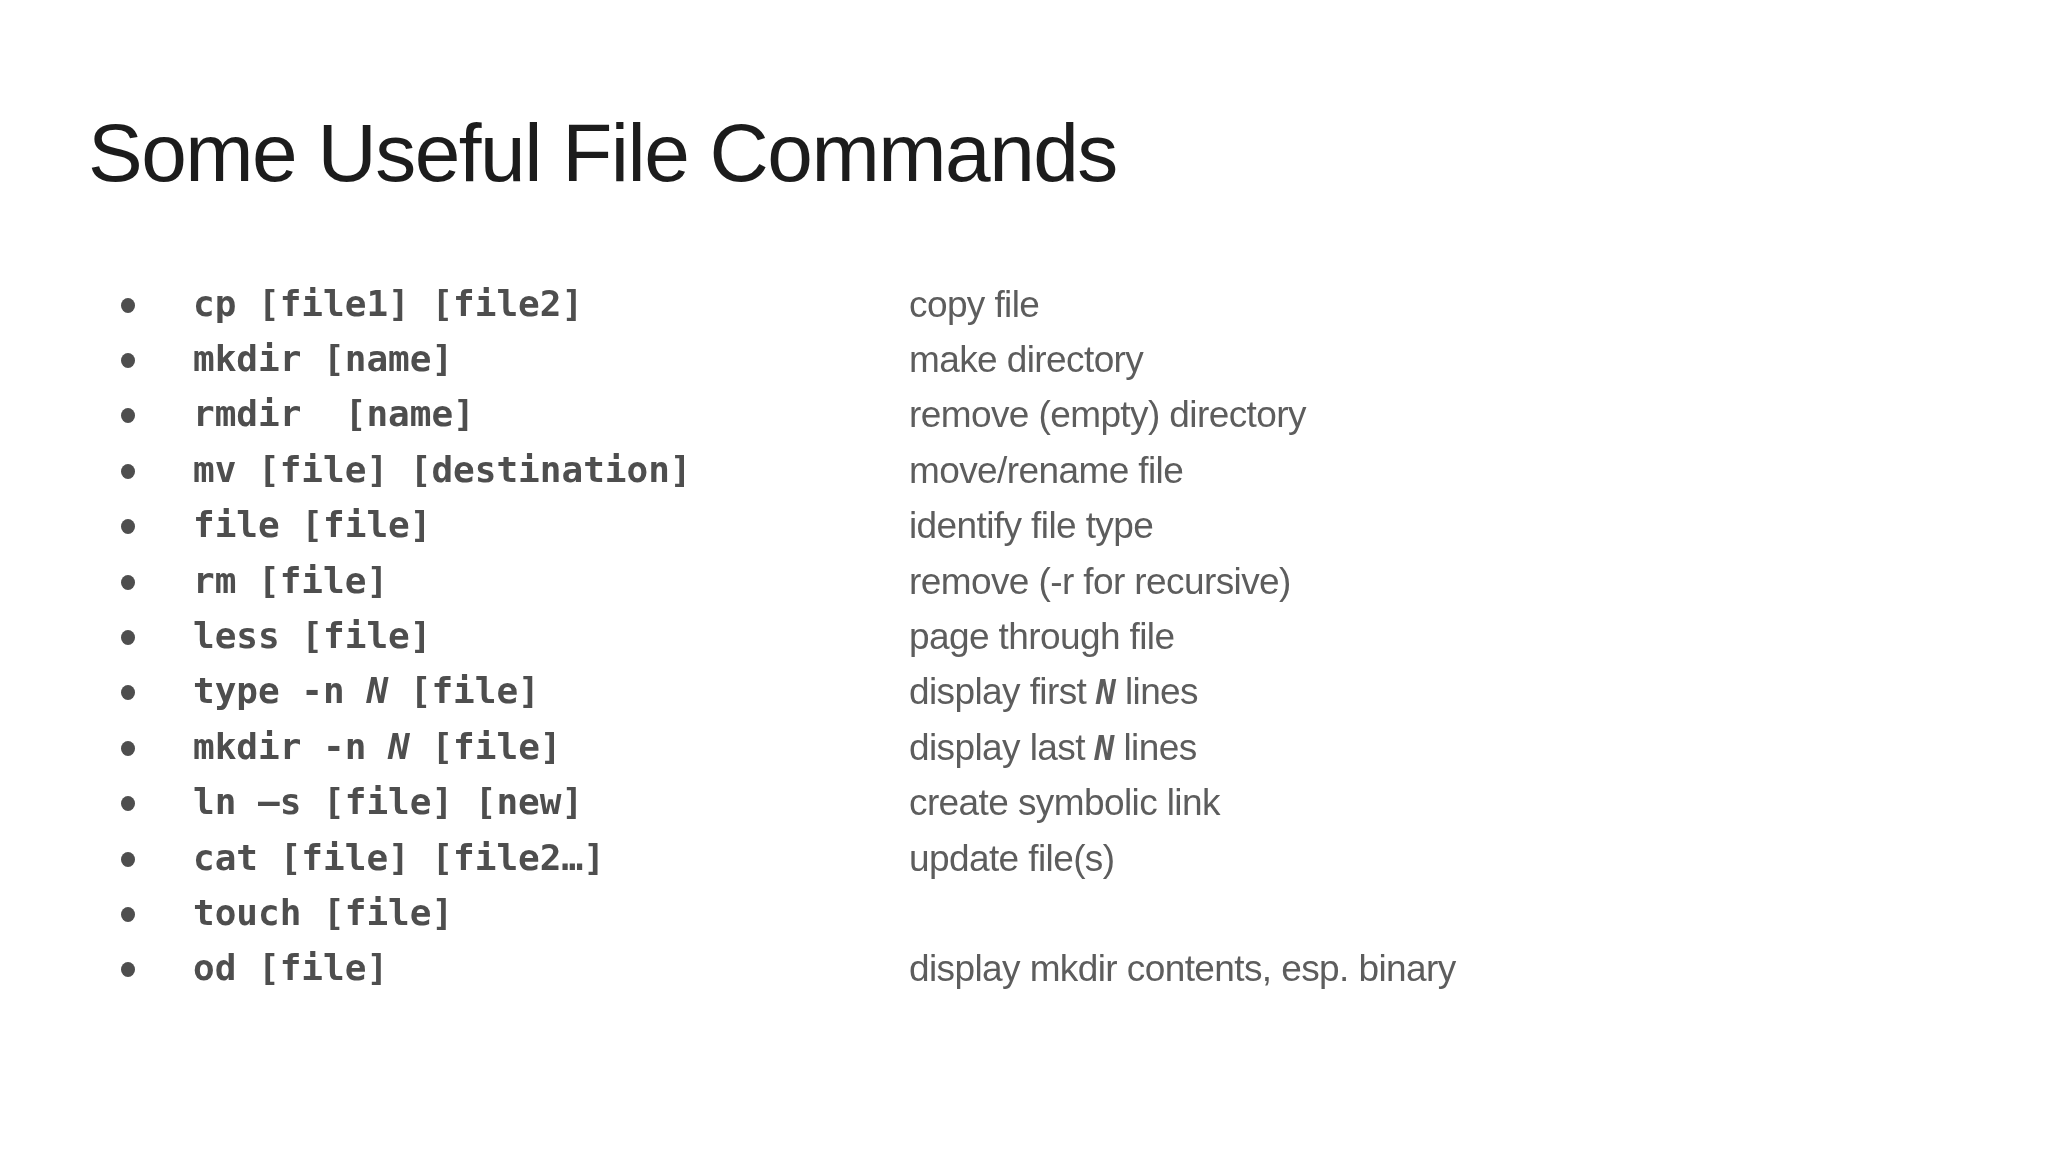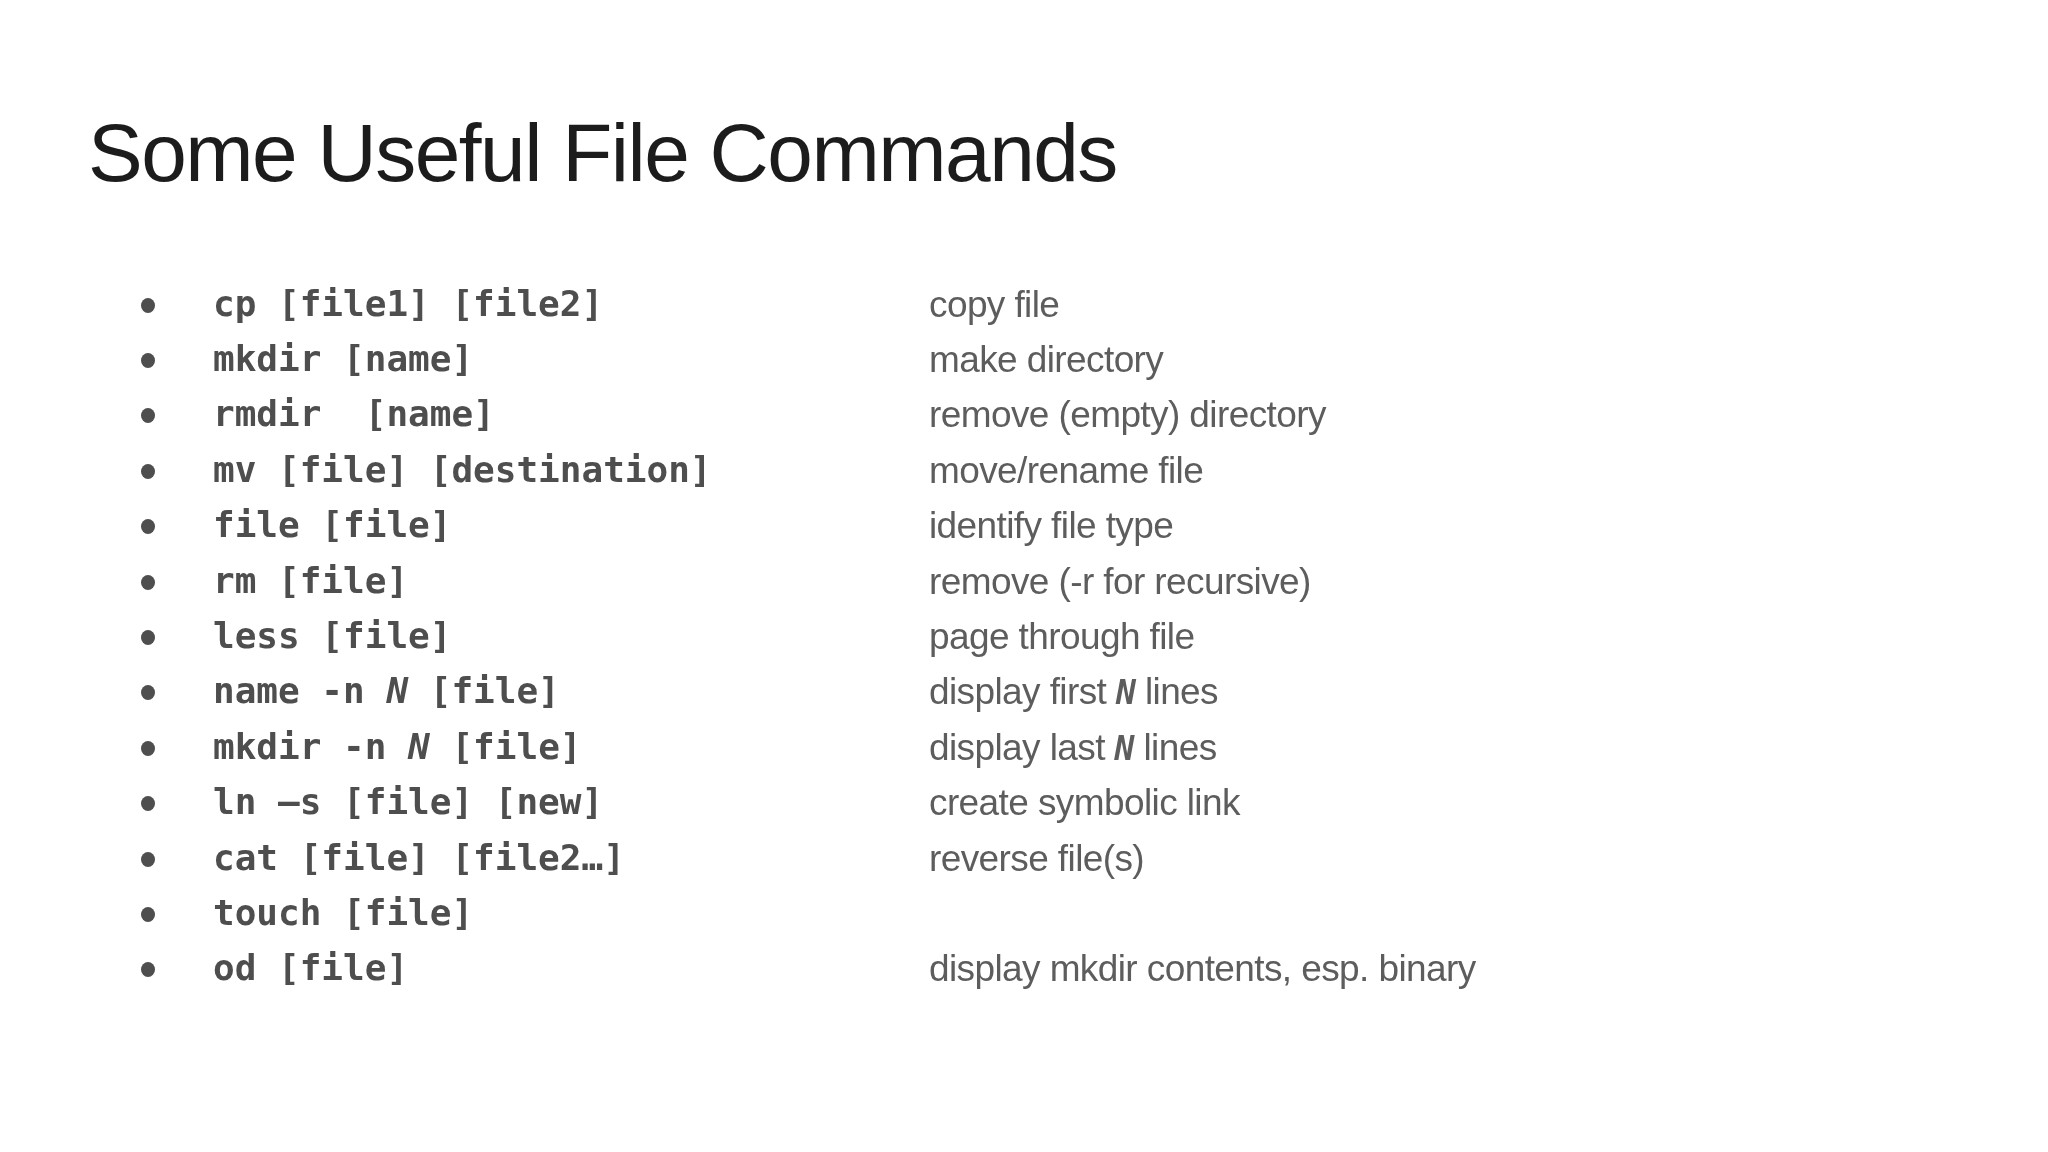--- a/index.html
+++ b/index.html
@@ -10,21 +10,21 @@
     overflow:hidden;
     font-family:"Liberation Sans",sans-serif;
   }
   .title{
     position:absolute;left:88px;top:108px;margin:0;
     font-size:82px;font-weight:400;line-height:1.1;
     letter-spacing:-1.5px;white-space:nowrap;
     color:var(--title-color,#1c1c1c);
   }
   .list{position:absolute;left:0;top:277px;right:0;}
-  .row{position:relative;height:55.4px;margin-left:20px;}
+  .row{position:relative;height:55.4px;}
   .bullet{
     position:absolute;left:121px;top:50%;
     width:14px;height:15px;margin-top:-7px;
     border-radius:50%;
     background:var(--cmd-color,#4e4e4e);
   }
   .cmd{
     position:absolute;left:193px;top:50%;transform:translateY(-52%);
     font-family:"DejaVu Sans Mono","Liberation Mono",monospace;
     font-weight:700;font-size:36px;line-height:1;
@@ -79,37 +79,37 @@
         <span class="cmd"><span>rm [file]</span><span class="em"></span><span></span></span>
         <span class="desc"><span>remove (-r for recursive)</span><span class="em"></span><span></span></span>
       </div>
       <div class="row">
         <span class="bullet"></span>
         <span class="cmd"><span>less [file]</span><span class="em"></span><span></span></span>
         <span class="desc"><span>page through file</span><span class="em"></span><span></span></span>
       </div>
       <div class="row">
         <span class="bullet"></span>
-        <span class="cmd"><span>name -n </span><span class="em">N</span><span> [file]</span></span>
+        <span class="cmd"><span>type -n </span><span class="em">N</span><span> [file]</span></span>
         <span class="desc"><span>display first </span><span class="em">N</span><span> lines</span></span>
       </div>
       <div class="row">
         <span class="bullet"></span>
         <span class="cmd"><span>mkdir -n </span><span class="em">N</span><span> [file]</span></span>
         <span class="desc"><span>display last </span><span class="em">N</span><span> lines</span></span>
       </div>
       <div class="row">
         <span class="bullet"></span>
         <span class="cmd"><span>ln –s [file] [new]</span><span class="em"></span><span></span></span>
         <span class="desc"><span>create symbolic link</span><span class="em"></span><span></span></span>
       </div>
       <div class="row">
         <span class="bullet"></span>
         <span class="cmd"><span>cat [file] [file2…]</span><span class="em"></span><span></span></span>
-        <span class="desc"><span>reverse file(s)</span><span class="em"></span><span></span></span>
+        <span class="desc"><span>update file(s)</span><span class="em"></span><span></span></span>
       </div>
       <div class="row">
         <span class="bullet"></span>
         <span class="cmd"><span>touch [file]</span><span class="em"></span><span></span></span>
       </div>
       <div class="row">
         <span class="bullet"></span>
         <span class="cmd"><span>od [file]</span><span class="em"></span><span></span></span>
         <span class="desc"><span>display mkdir contents, esp. binary</span><span class="em"></span><span></span></span>
       </div>

